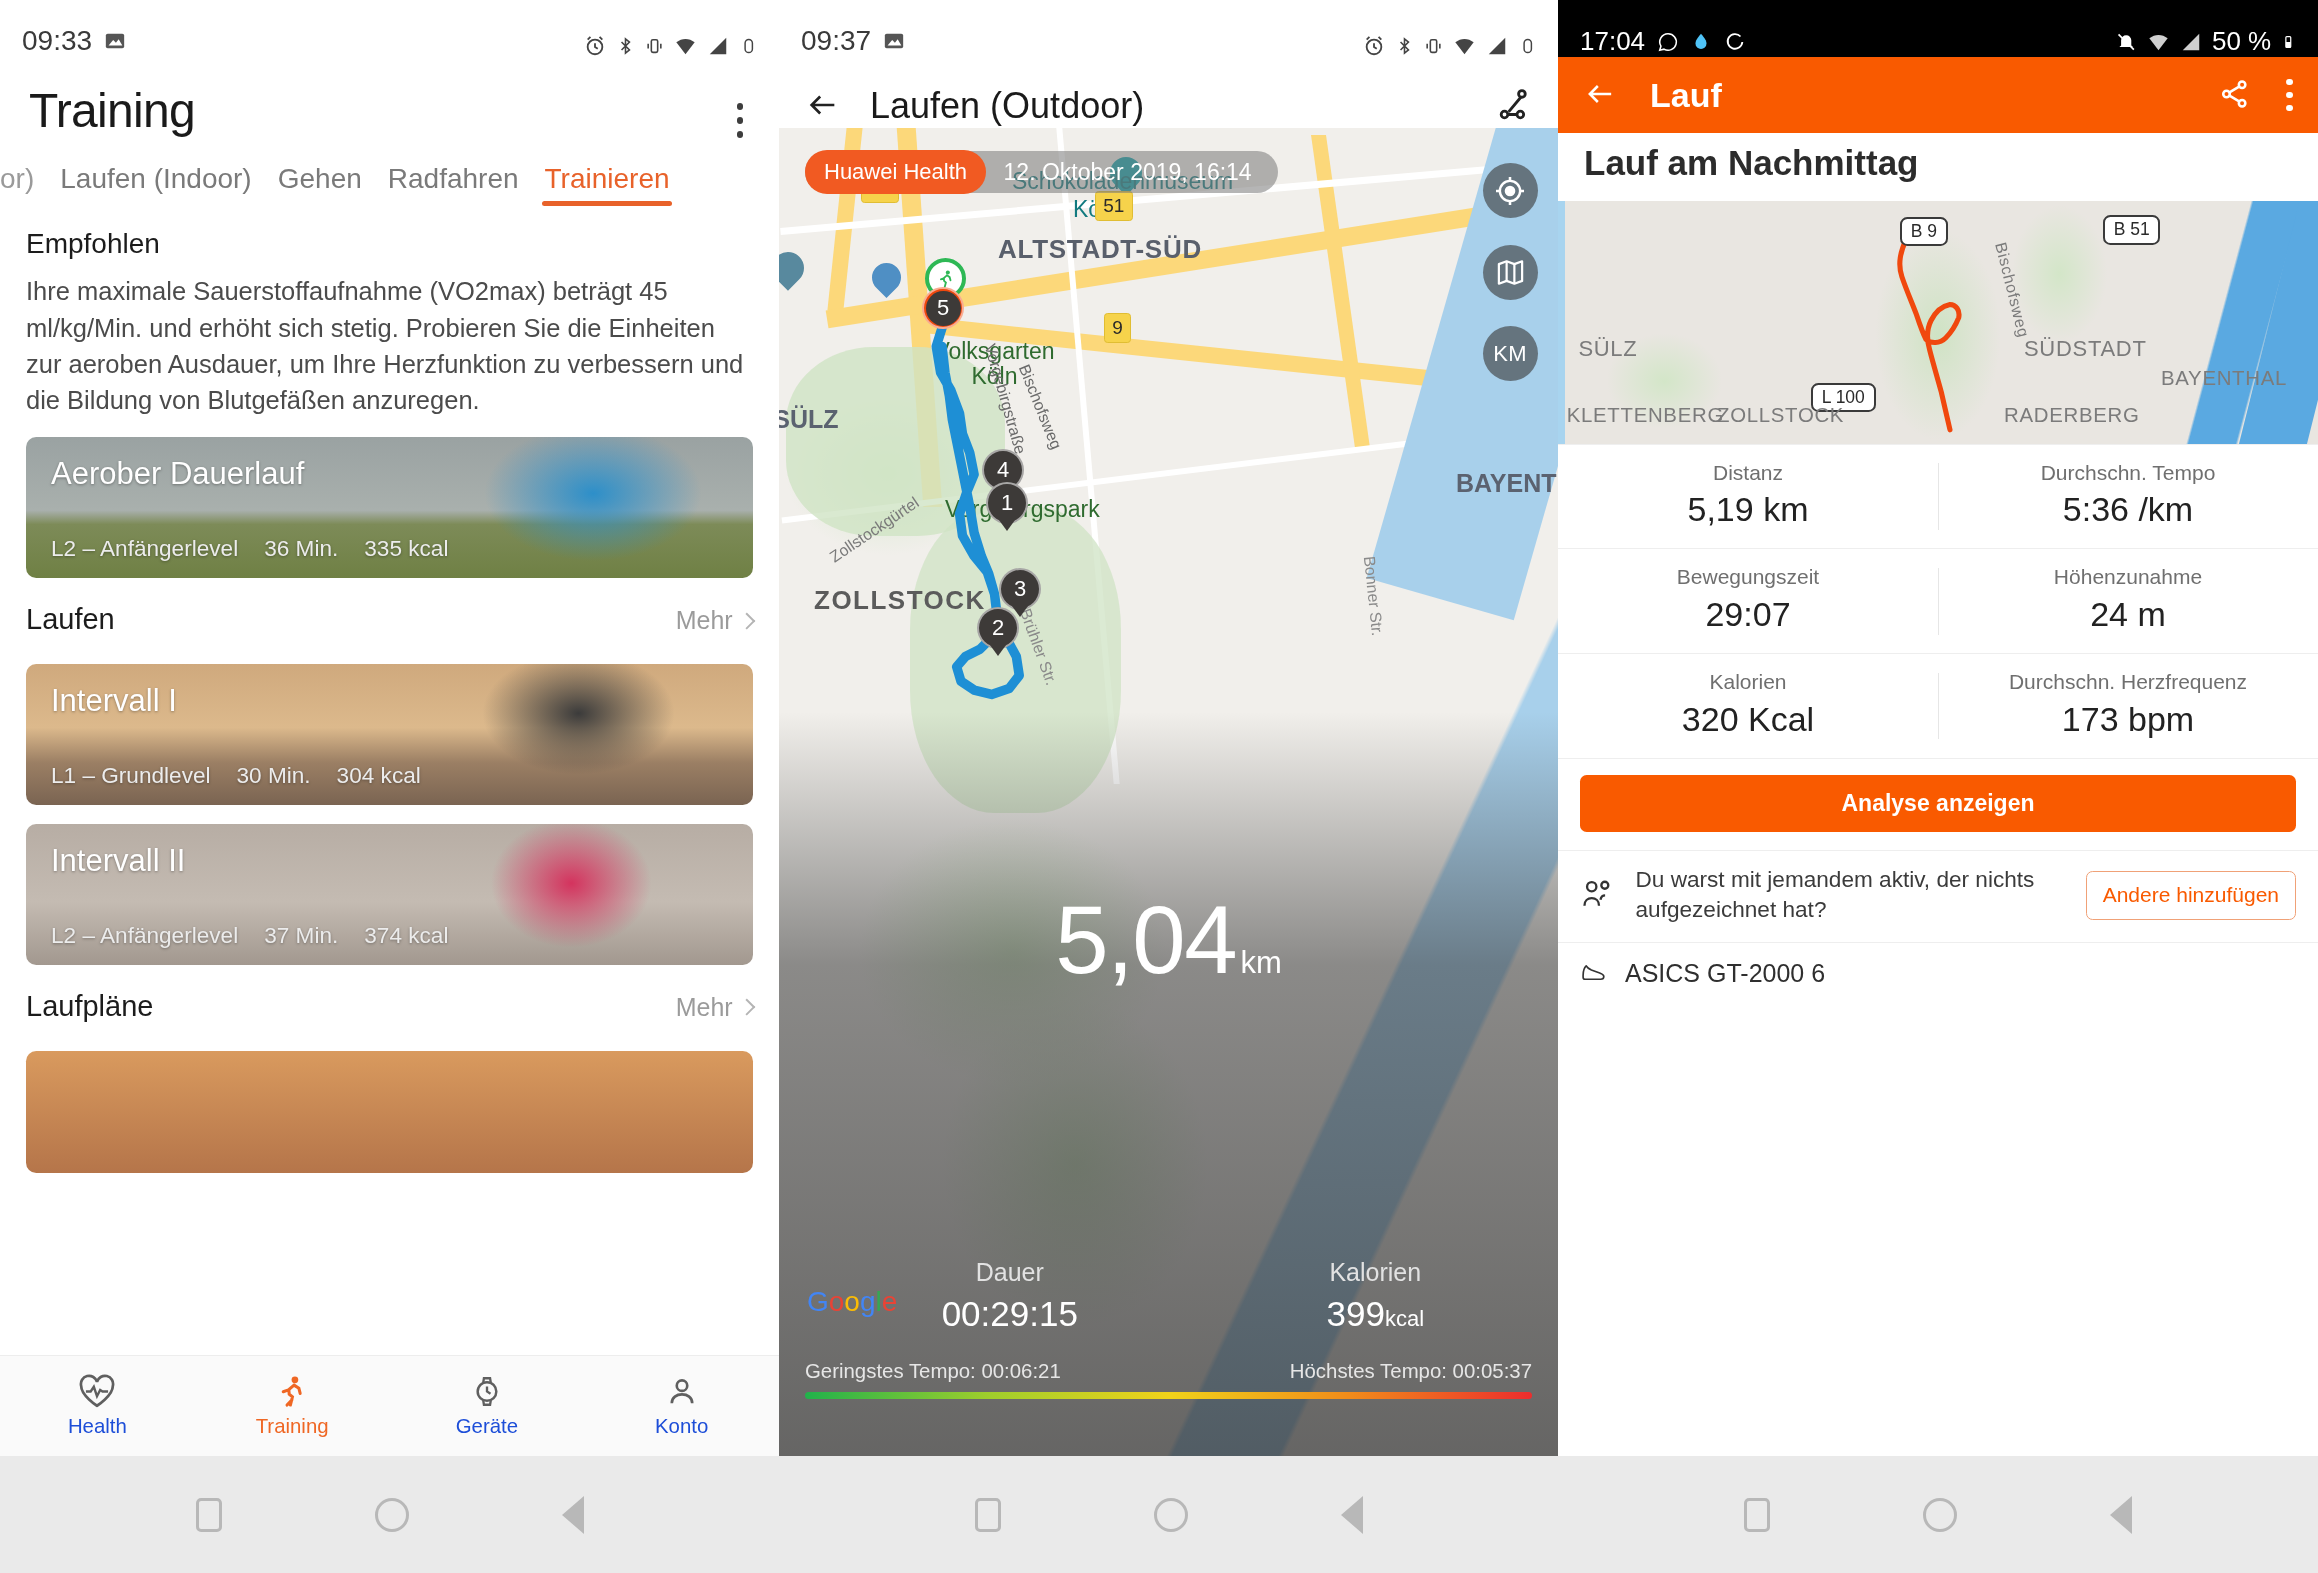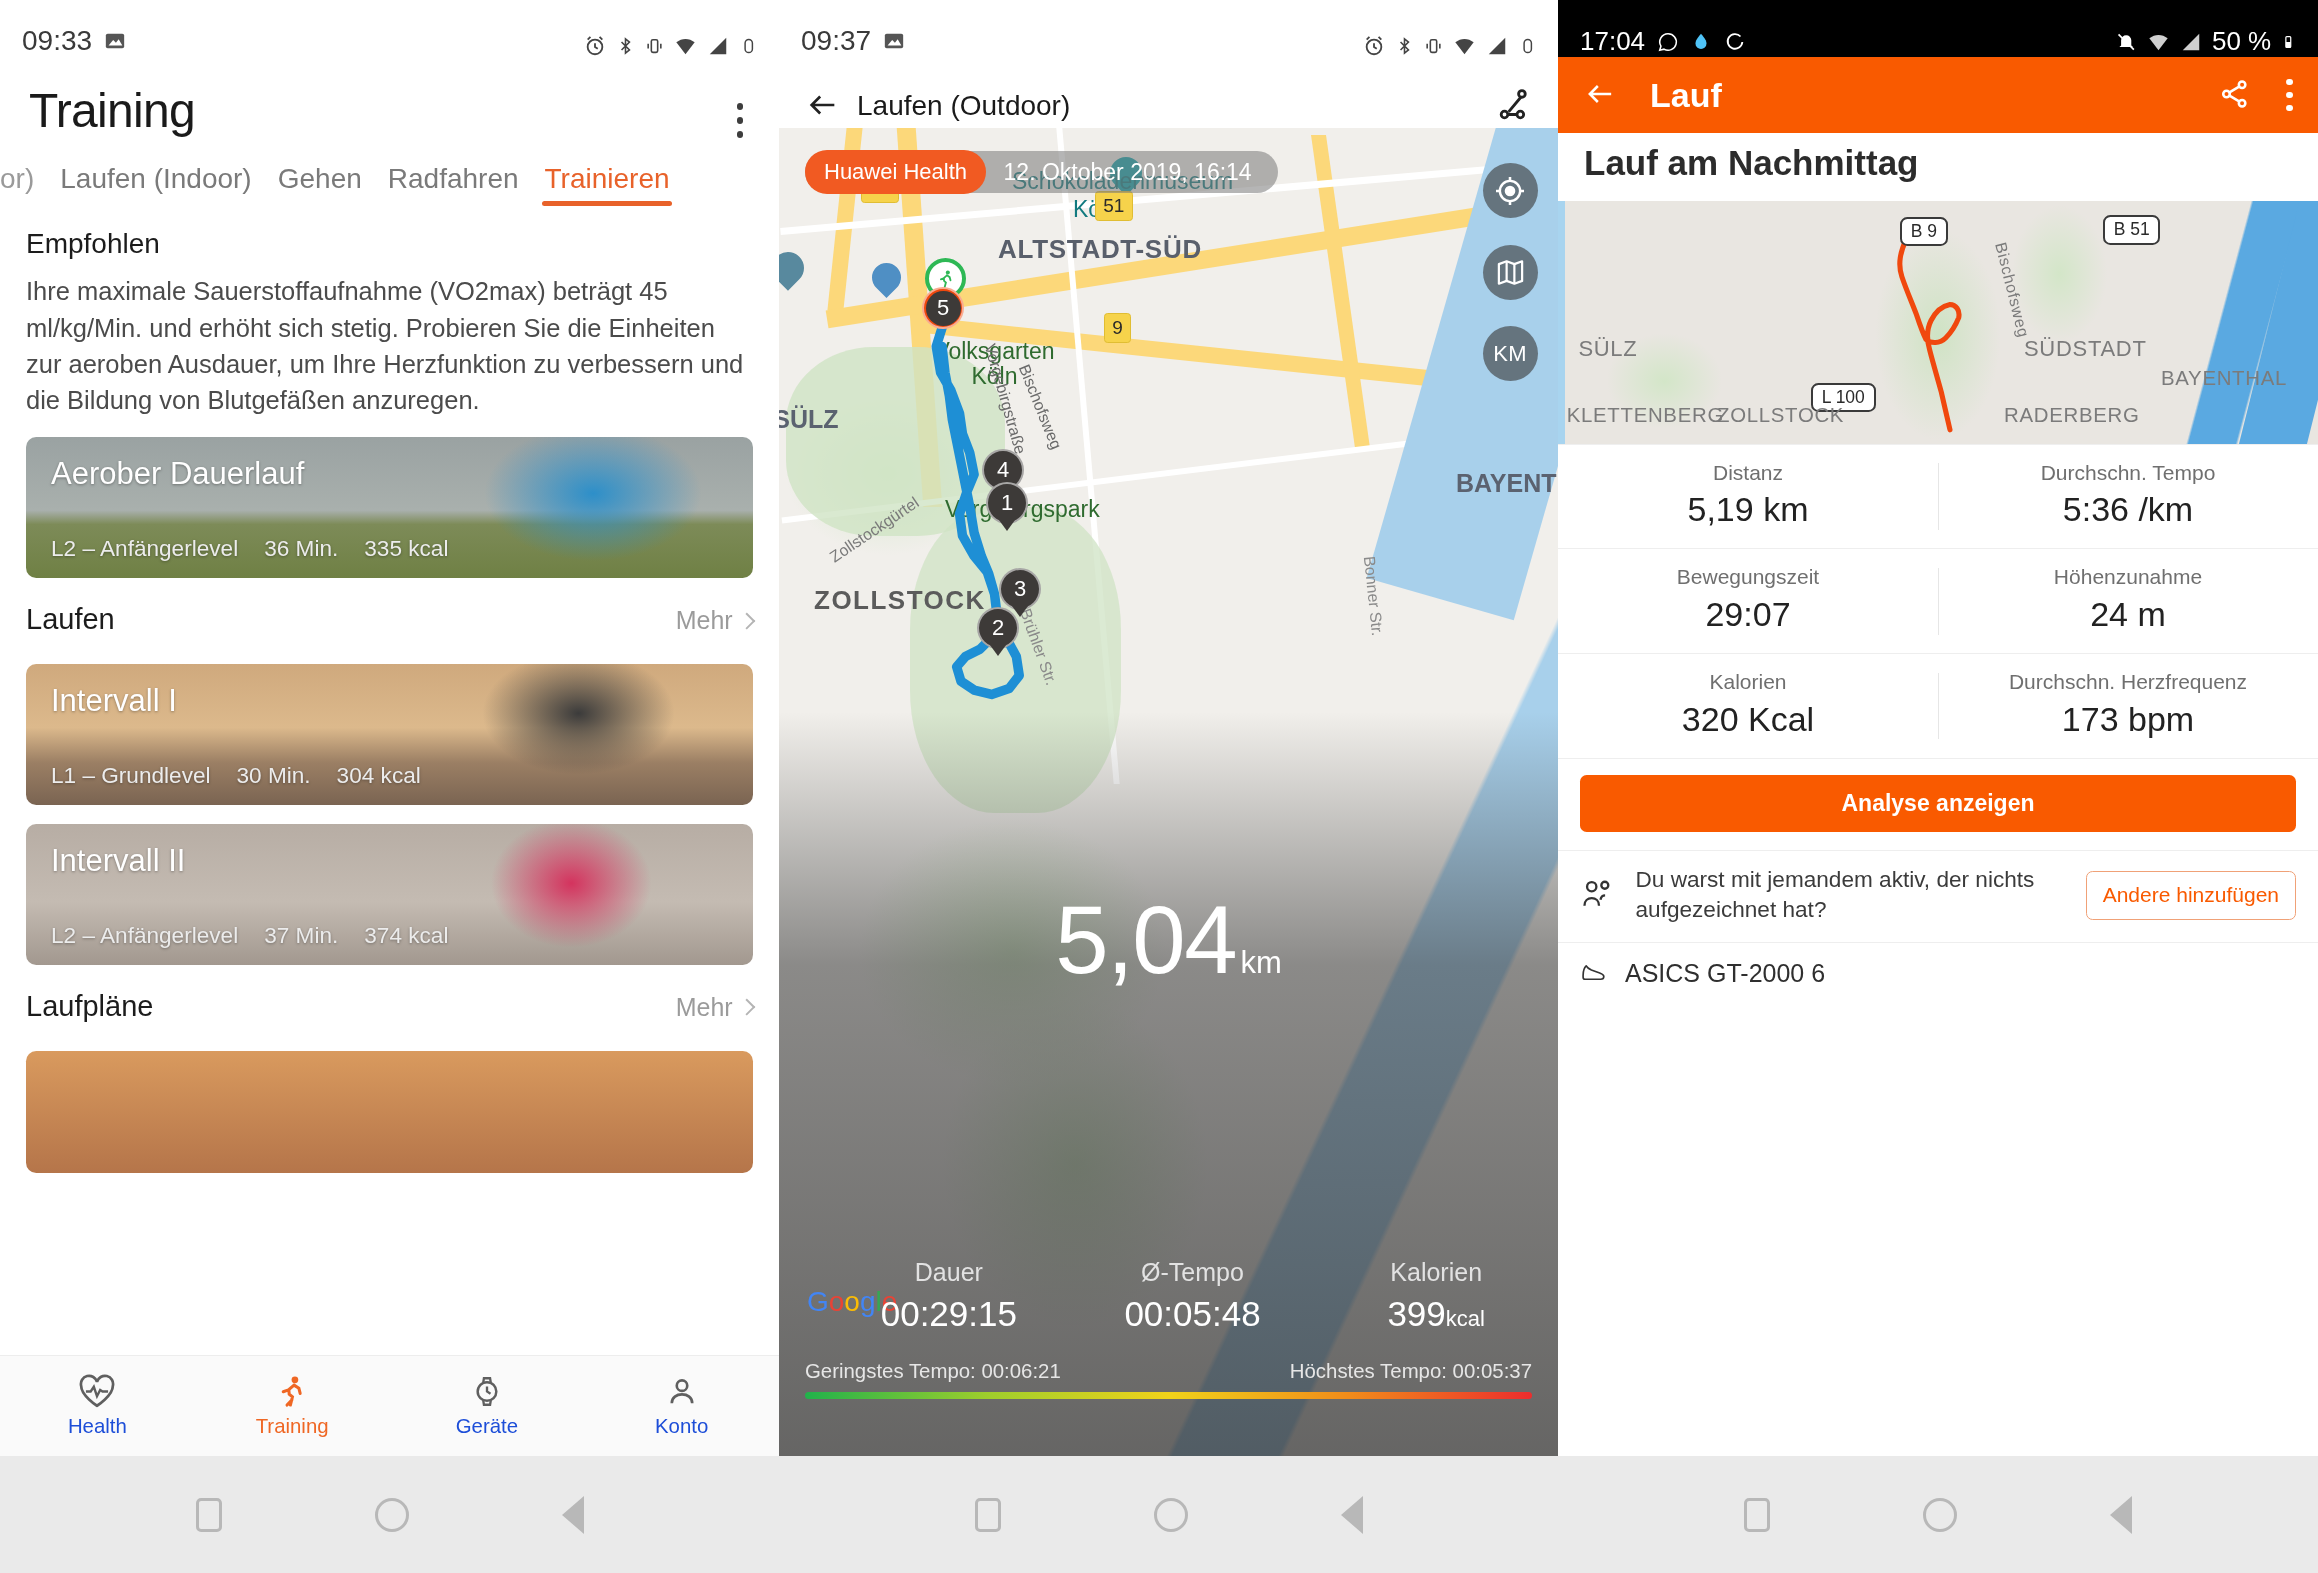--- a/index.html
+++ b/index.html
@@ -69,21 +69,21 @@
   
   .p1-bottom { position:absolute; left:0; right:0; bottom:117px; height:101px;
       background:#fafafa; border-top:0.7px solid #ededed; display:flex; }
   .btab { flex:1; display:flex; flex-direction:column; align-items:center;
       justify-content:center; gap:5.8px; font-size:20.4px; color:#1d4ed8; }
   .btab.active { color:#ef6724; }
   .btab svg { display:block; }
 
   
   .p2-head { display:flex; align-items:center; padding:13px 25px 0 25px; height:84px; }
-  .p2-title { font-size:28px; color:#1a1a1a; margin-left:15px; }
+  .p2-title { font-size:36px; color:#1a1a1a; margin-left:28px; }
   .backarrow { cursor:pointer; }
   .share-ico { margin-left:auto; }
   .p2-tabs { display:flex; gap:0; padding:0 25px; margin-top:4.4px; font-size:29px; }
   .p2-tab { color:#5f5f5f; padding:0 17.5px 11.7px 17.5px; position:relative; }
   .p2-tab:first-child { padding-left:5.8px; }
   .p2-tab.active { color:#e8622a; }
   .p2-tab.active::after { content:''; position:absolute; left:4.4px; right:16px;
       bottom:0; height:5.1px; background:#e8622a; border-radius:2.9px; }
 
   .map2 { position:absolute; left:0; right:0; top:128px; bottom:117px;
@@ -555,24 +555,20 @@
       <div class="bigdist">
         <span class="v">5,04</span><span class="u">km</span>
       </div>
 
       <div class="stats3">
         <div class="st">
           <div class="lab">Dauer</div>
           <div class="val">00:29:15</div>
         </div>
         <div class="st">
-          <div class="lab">Ø-Tempo</div>
-          <div class="val">00:05:48</div>
-        </div>
-        <div class="st">
           <div class="lab">Kalorien</div>
           <div class="val"><span>399</span><small>kcal</small></div>
         </div>
       </div>
 
       <div class="tempo-row">
         <span>Geringstes Tempo: 00:06:21</span>
         <span>Höchstes Tempo: 00:05:37</span>
       </div>
       <div class="tempo-bar"></div>

